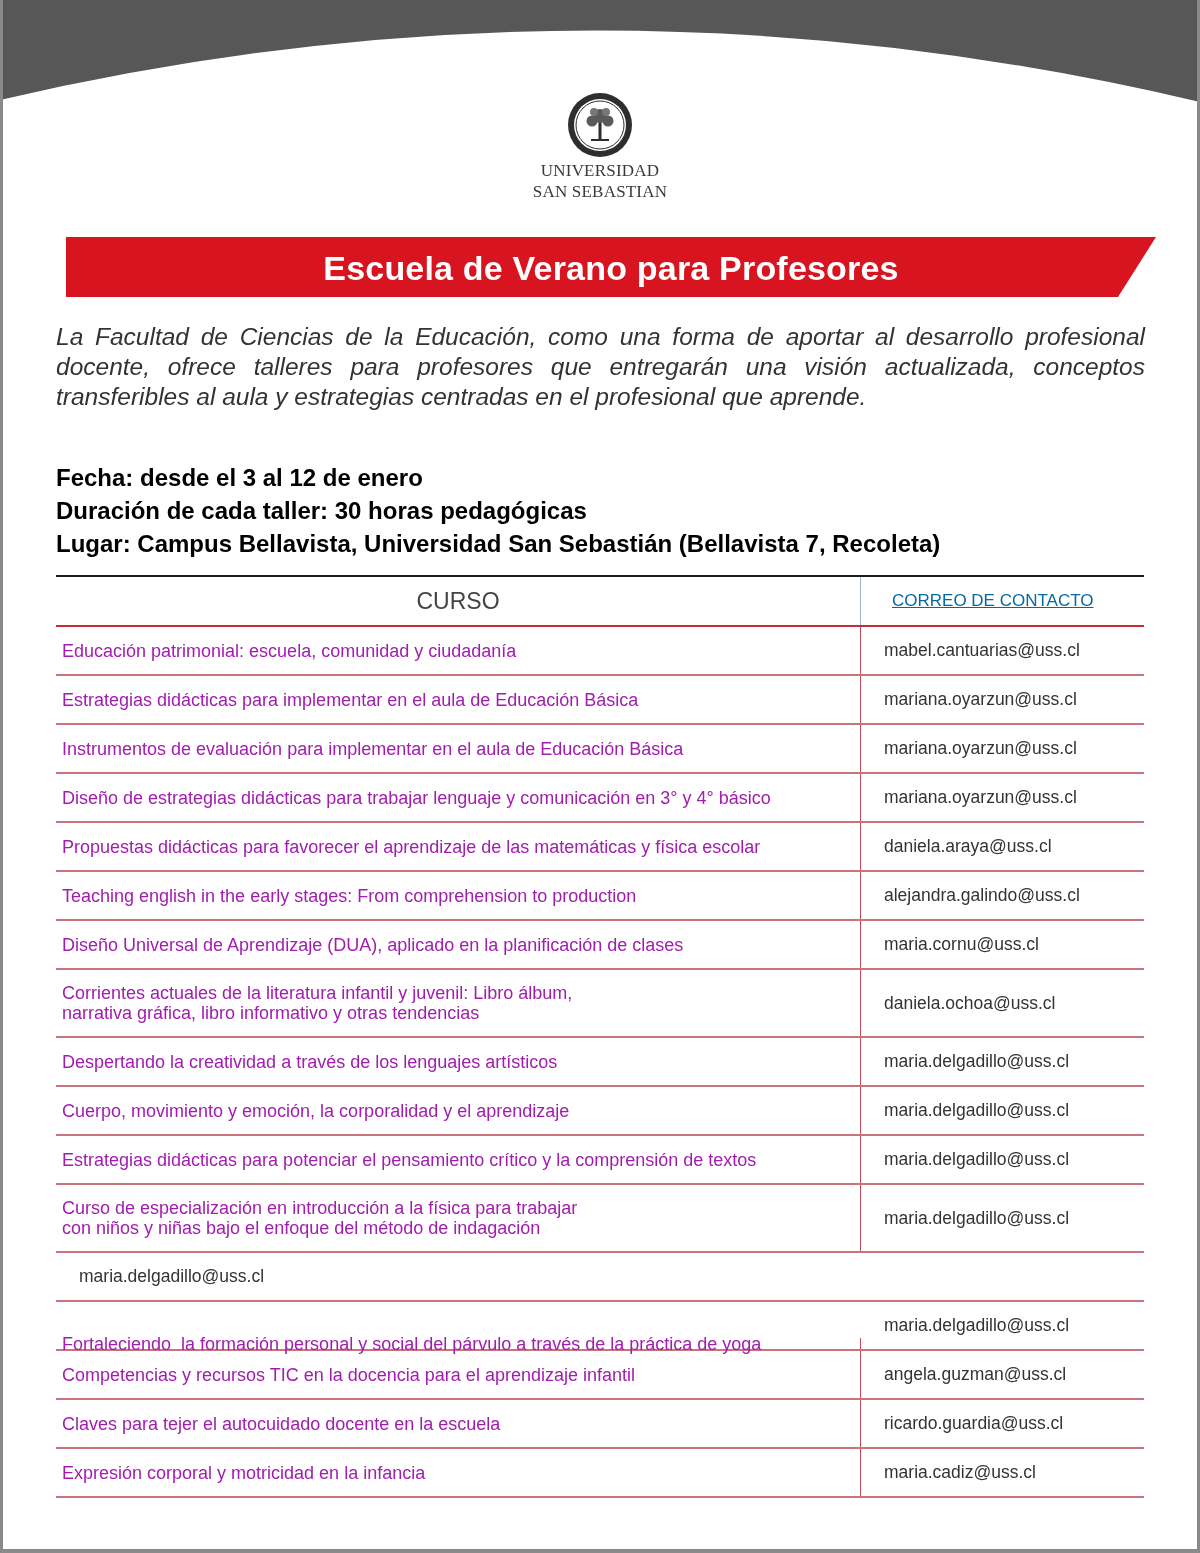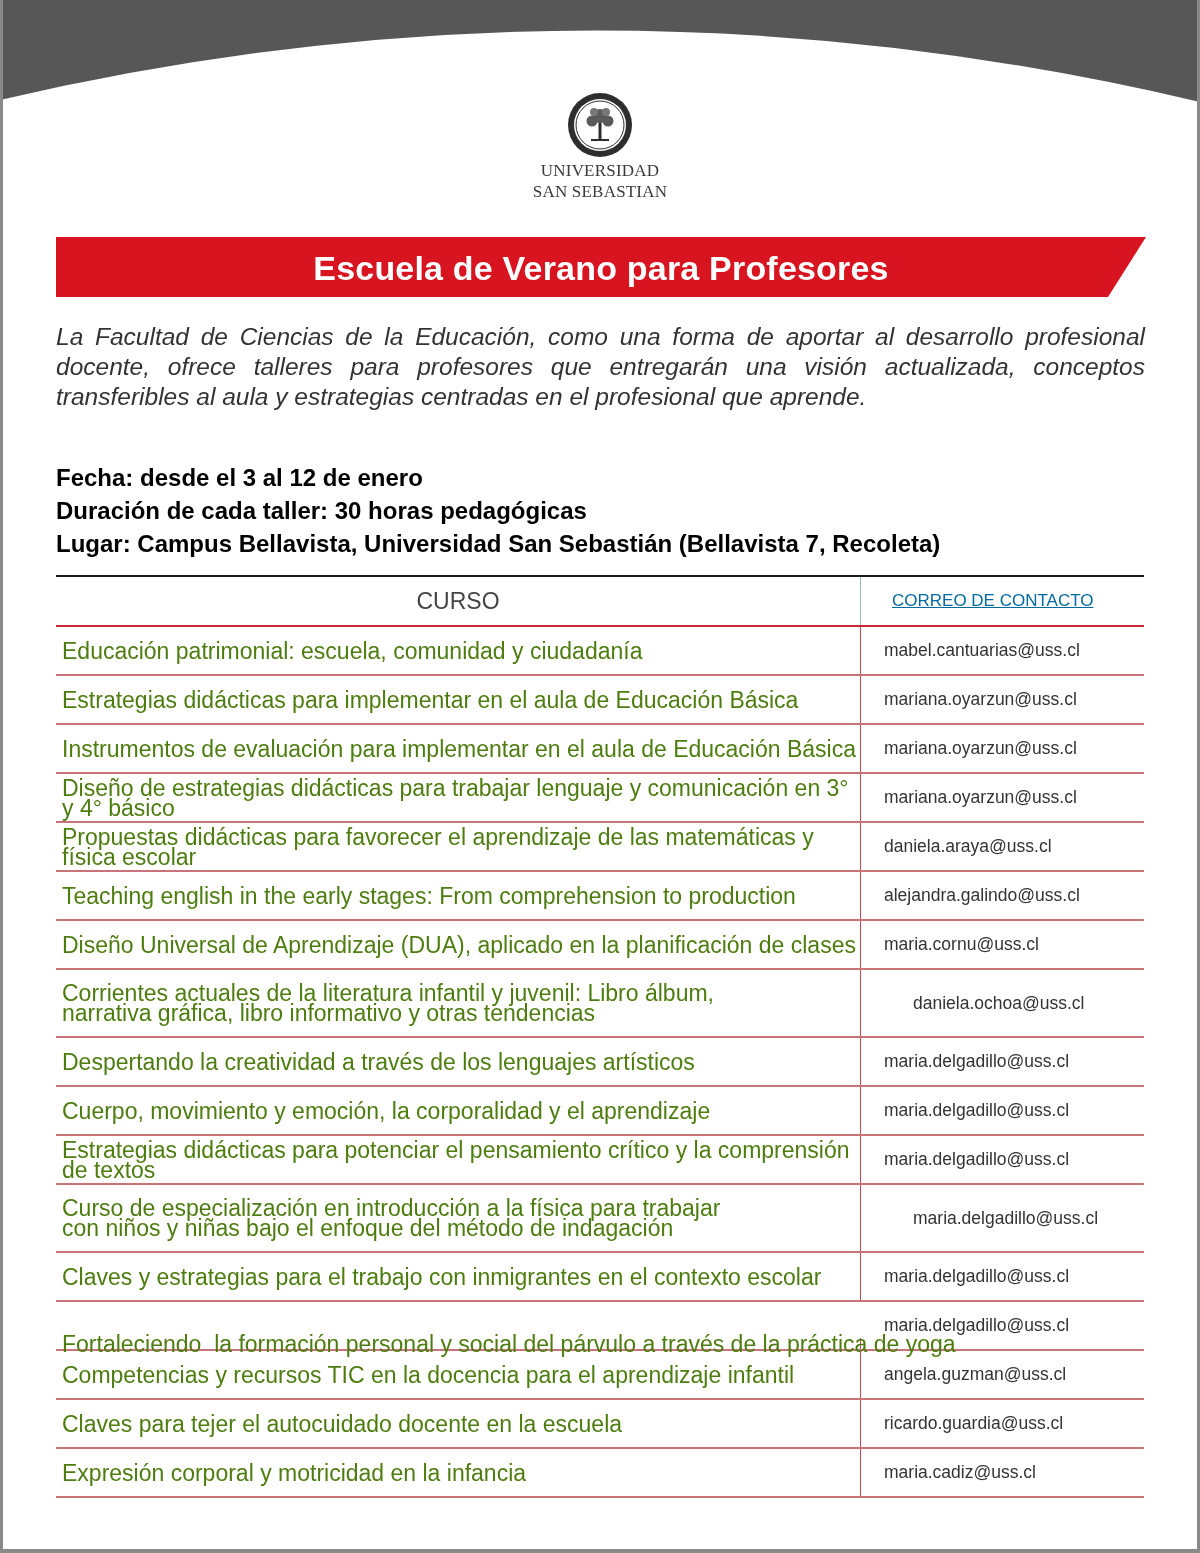--- a/index.html
+++ b/index.html
@@ -15,21 +15,21 @@
     .top-arc { position: absolute; left: 0; top: 0; width: 1200px; height: 110px; }
     .logo {
       position: absolute; left: 0; width: 1200px; top: 92px; text-align: center;
     }
     .logo .seal { width: 66px; height: 66px; display: block; margin: 0 auto; }
     .logo .name {
       font-family: "Liberation Serif", "DejaVu Serif", serif; color: #3a3a3a;
       font-size: 17px; line-height: 16px; margin-top: 5px; letter-spacing: 0.2px;
     }
     .banner {
-      position: absolute; left: 56px; top: 237px; width: 1090px; height: 50px;
+      position: absolute; left: 66px; top: 237px; width: 1090px; height: 50px;
     }
     .banner svg { position: absolute; left: 0; top: 0; }
     .banner .title {
       position: absolute; left: 0; top: 0; width: 1090px; height: 60px; line-height: 62px;
       text-align: center; color: #fff; font-weight: bold; font-size: 34px; letter-spacing: 0.2px;
     }
     .intro {
       position: absolute; left: 56px; top: 322px; width: 1089px;
       font-size: 24.5px; line-height: 30px; color: #333; text-align: justify; font-style: italic;
     }
@@ -37,32 +37,32 @@
       position: absolute; left: 56px; top: 461px; width: 1100px;
       font-size: 24px; line-height: 33px; color: #000000; font-weight: bold;
     }
     .table {
       position: absolute; left: 56px; top: 575px; width: 1088px;
       border-top: 2px solid #1a1a1a;
     }
     .row { display: flex; border-bottom: 2px solid #c9737a; }
     .row .c1 {
       width: 805px; box-sizing: border-box; padding-left: 6px;
-      display: flex; align-items: center; font-size: 23px; line-height: 20px; color: #4d7c0f;
+      display: flex; align-items: center; font-size: 18px; line-height: 20px; color: #a21caf;
       border-right: 1.5px solid #c24a52;
     }
     .row .c2 {
       flex: 1; box-sizing: border-box; padding-left: 23px;
       display: flex; align-items: center; font-size: 17.5px; color: #333;
     }
     .row.head { border-bottom: 2px solid #c52a35; height: 48px; }
     .row.head .c1 { justify-content: center; padding-left: 0; border-right: 1.5px solid #9fb2c4; font-size: 23px; color: #444; }
     .row.head .c2 { padding-left: 31px; font-size: 17px; color: #0369a1; text-decoration: underline; }
     .row.single { height: 47px; }
-    .row.double { height: 66px; gap: 29px; }
+    .row.double { height: 66px; }
   </style>
 </head>
 <body>
 
 <svg class="top-arc" width="1200" height="110" viewBox="0 0 1200 110">
   <path d="M0 0 H1200 V102 Q600 -40 0 100 Z" fill="#575757"></path>
 </svg>
 
 <div class="logo">
   <svg class="seal" viewBox="0 0 66 66">
@@ -154,21 +154,20 @@
   <div class="row double">
     <div class="c1">
       <div>
         <div>Curso de especialización en introducción a la física para trabajar</div>
         <div>con niños y niñas bajo el enfoque del método de indagación</div>
       </div>
     </div>
     <div class="c2">maria.delgadillo@uss.cl</div>
   </div>
   <div class="row single">
-    <div class="c1">Claves y estrategias para el trabajo con inmigrantes en el contexto escolar</div>
     <div class="c2">maria.delgadillo@uss.cl</div>
   </div>
   <div class="row single">
     <div class="c1" style="white-space: pre; margin-top: 36px;">Fortaleciendo  la formación personal y social del párvulo a través de la práctica de yoga</div>
     <div class="c2">maria.delgadillo@uss.cl</div>
   </div>
   <div class="row single">
     <div class="c1">Competencias y recursos TIC en la docencia para el aprendizaje infantil</div>
     <div class="c2">angela.guzman@uss.cl</div>
   </div>

